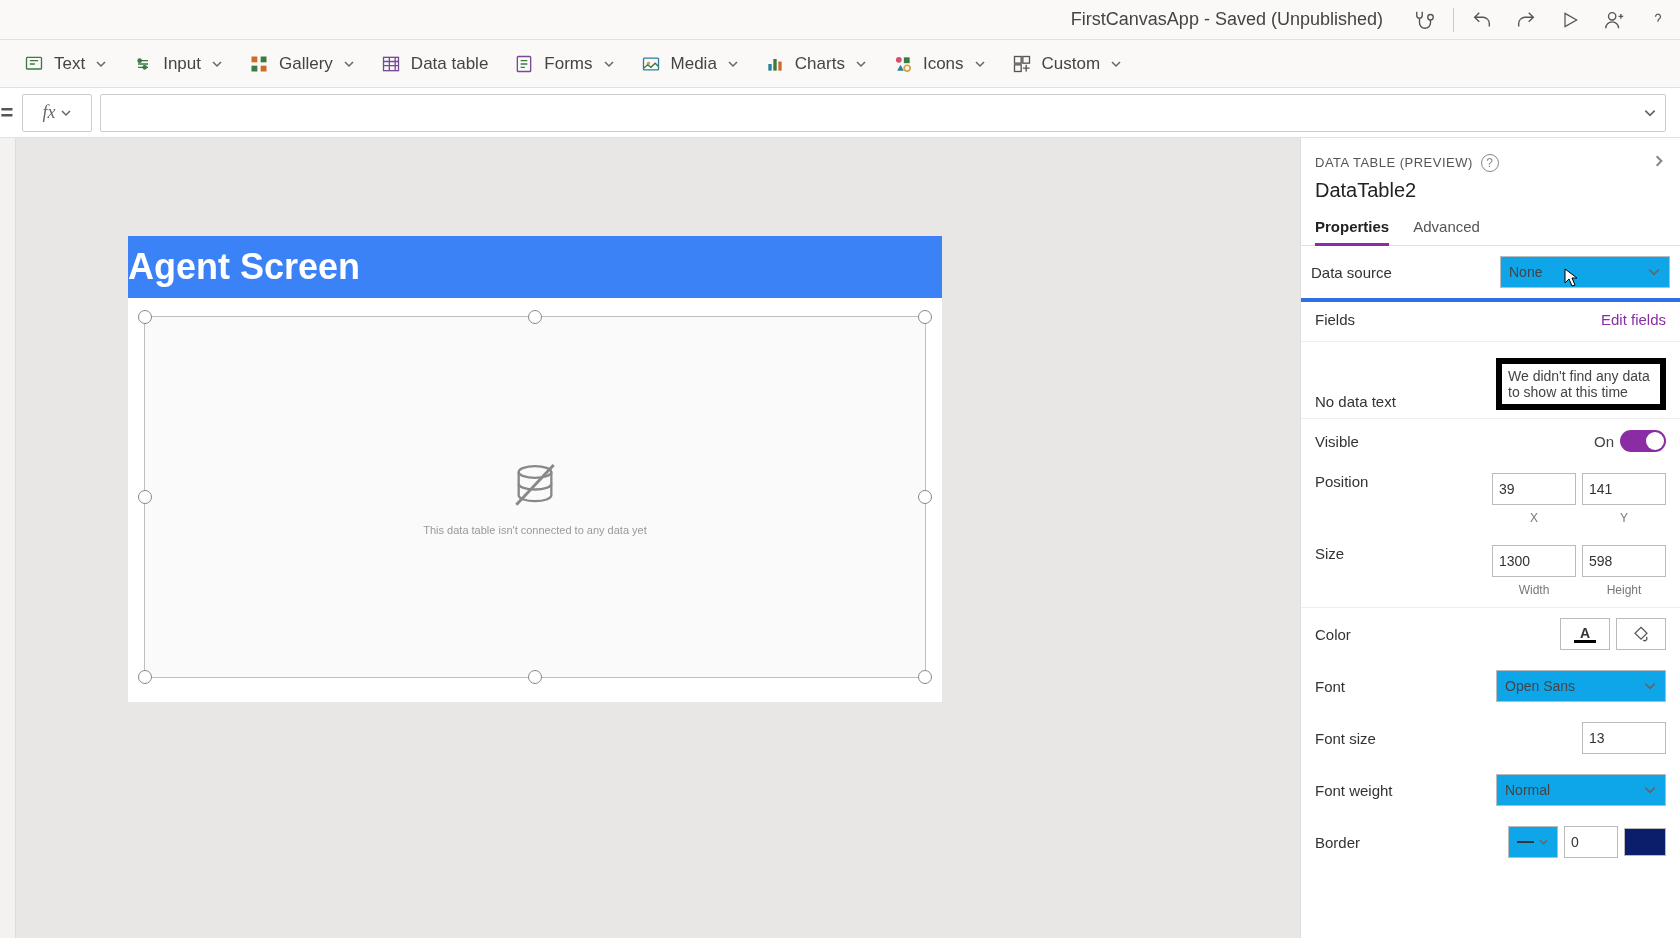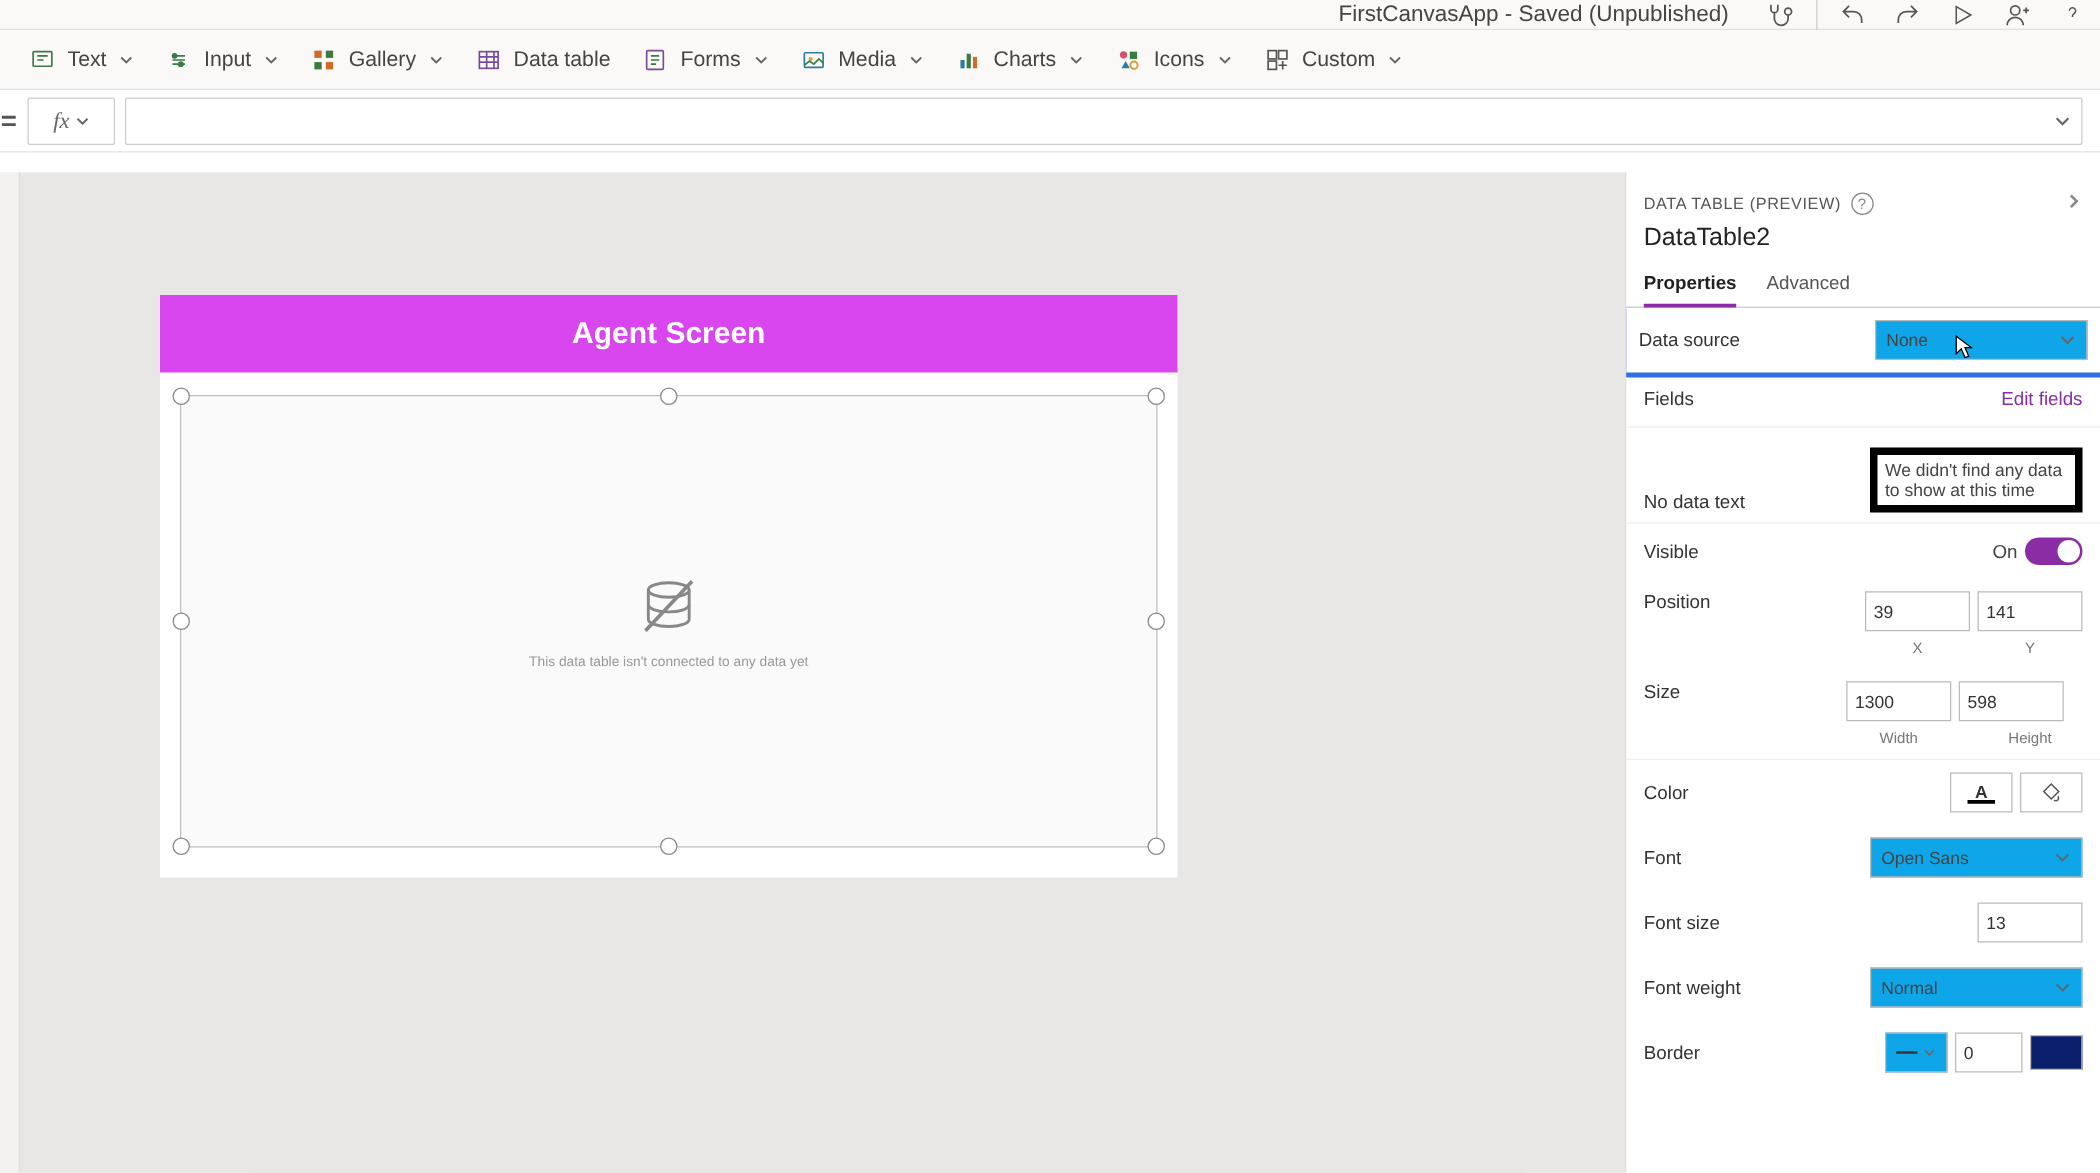--- a/index.html
+++ b/index.html
@@ -1,20 +1,20 @@
 <!DOCTYPE html>
 <html><head>
 <meta charset="utf-8">
 <style>
   * { box-sizing: border-box; margin: 0; padding: 0; font-family: "Segoe UI", Arial, sans-serif; }
   html, body { width: 1680px; height: 938px; background: #fff; overflow: hidden; color: #333; }
 
   
   .titlebar {
-    height: 24px;
+    height: 40px;
     display: flex;
     align-items: center;
     border-bottom: 1px solid #e1e1e1;
     background: #faf9f8;
   }
   .titlebar .spacer { flex: 1; }
   .titlebar .title { font-size: 18px; color: #444; margin-right: 20px; }
   .titlebar .btn,
   .titlebar .sep {
     height: 40px; display: flex; align-items: center; justify-content: center;
@@ -80,23 +80,23 @@
   }
 
   
   .screen {
     position: absolute;
     left: 112px; top: 98px;
     width: 814px; height: 466px;
     background: #fff;
   }
   .screen-header {
-    height: 62px; background: #d946ef;
-    color: #fff; font-weight: 700; font-size: 24px;
-    display: flex; align-items: center; justify-content: center;
+    height: 62px; background: #3b82f6;
+    color: #fff; font-weight: 700; font-size: 36px;
+    display: flex; align-items: center; 
   }
   .datatable-sel {
     position: absolute;
     left: 16px; top: 80px; width: 782px; height: 362px;
     border: 1px solid #bfbfbf;
     background: #fafafa;
     display: flex; flex-direction: column; align-items: center; justify-content: center;
   }
   .datatable-sel .msg { color:#999; font-size:11px; margin-top:10px; }
   .sel-handle {
@@ -432,21 +432,21 @@
         </div>
       </div>
 
       <div class="prop-row divider" style="align-items:flex-start">
         <span class="label">Size</span>
         <div class="ctrl" style="flex-direction:column;align-items:flex-start">
           <div style="display:flex;gap:6px">
             <div class="numbox">1300</div>
             <div class="numbox">598</div>
           </div>
-          <div style="display:flex;gap:21px">
+          <div style="display:flex;gap:6px">
             <div class="sublabel">Width</div>
             <div class="sublabel">Height</div>
           </div>
         </div>
       </div>
 
       <div class="prop-row">
         <span class="label">Color</span>
         <div class="ctrl">
           <div class="color-btn">

